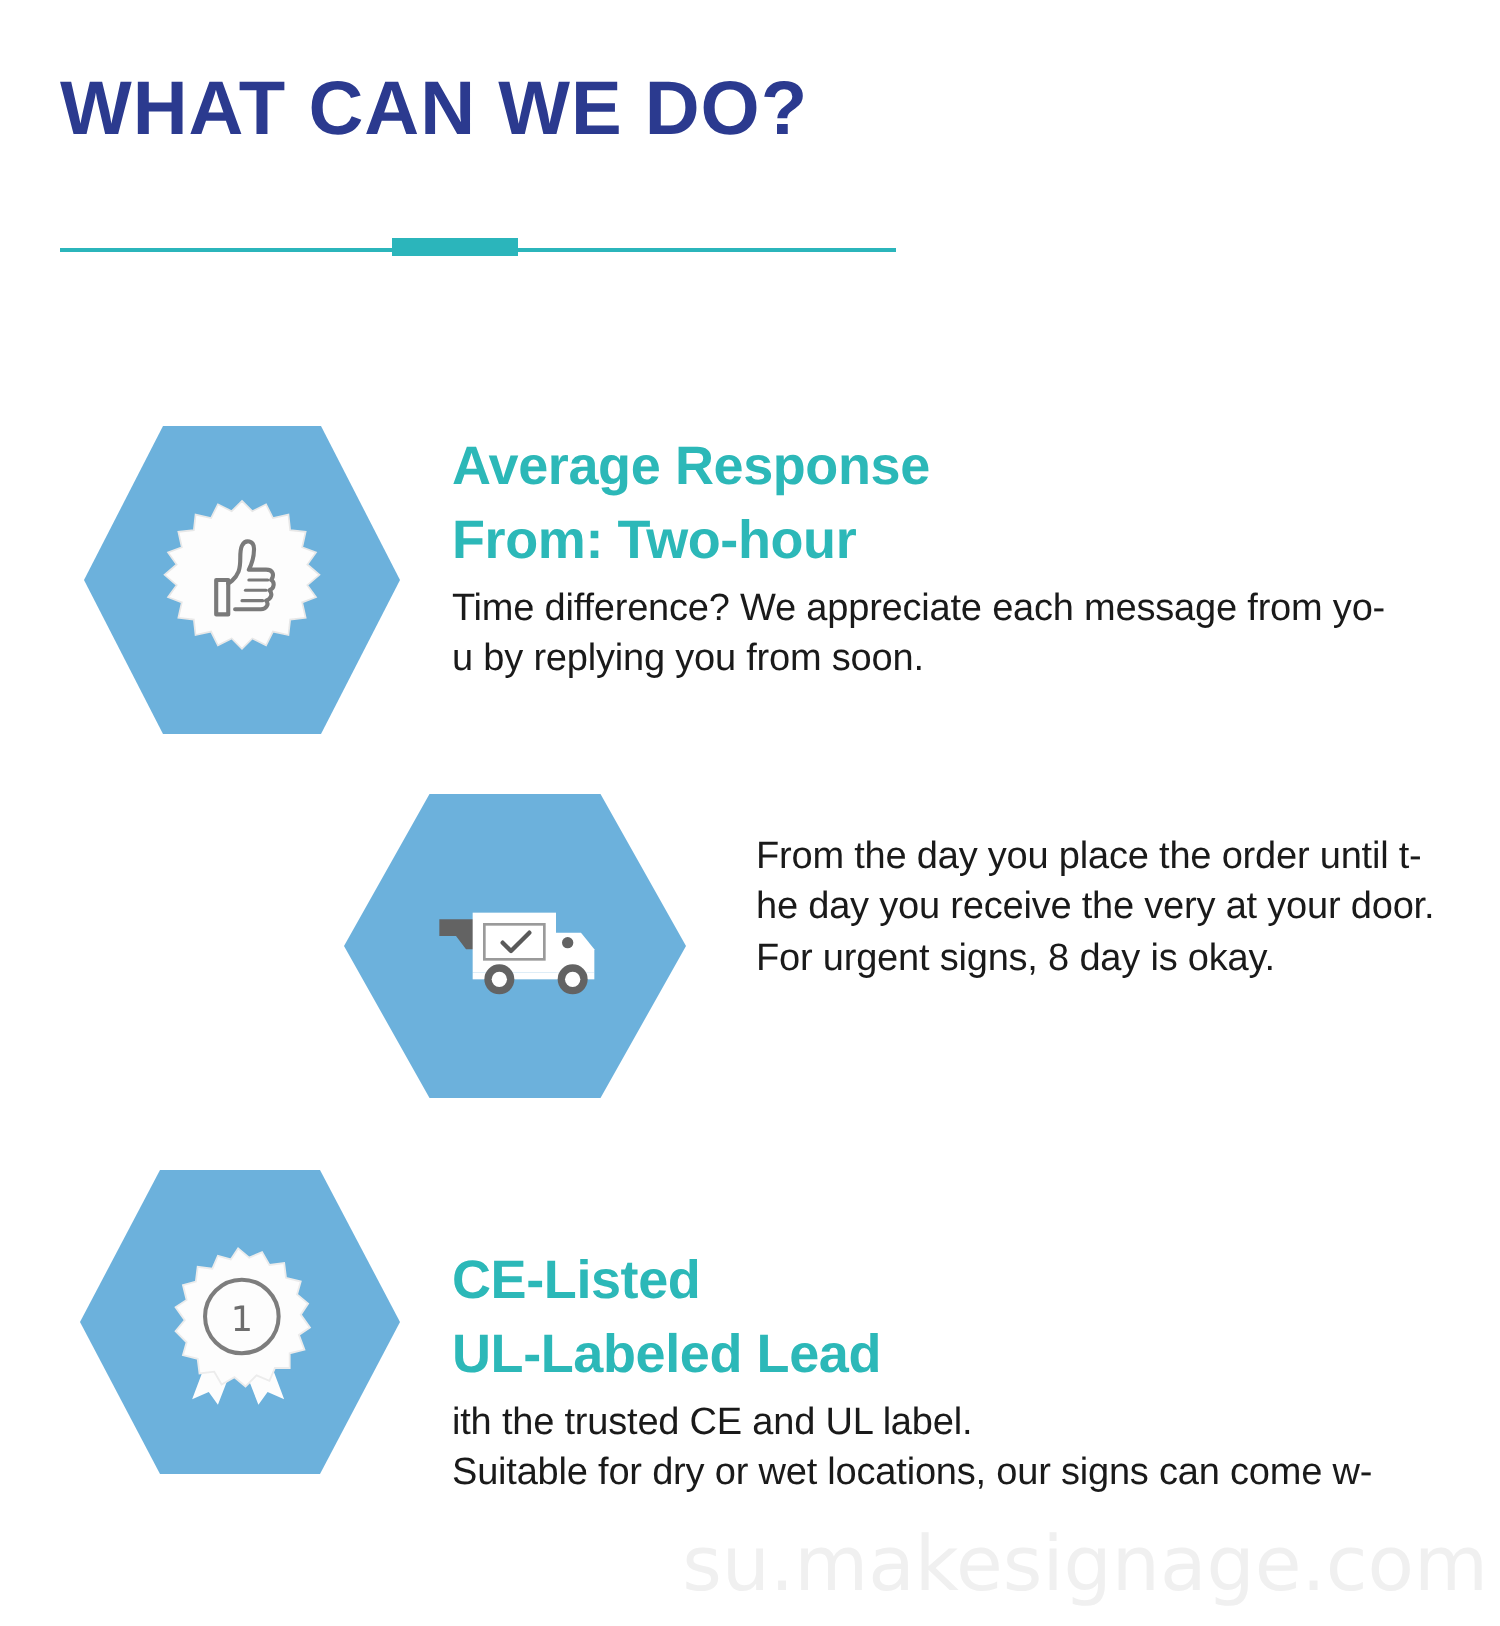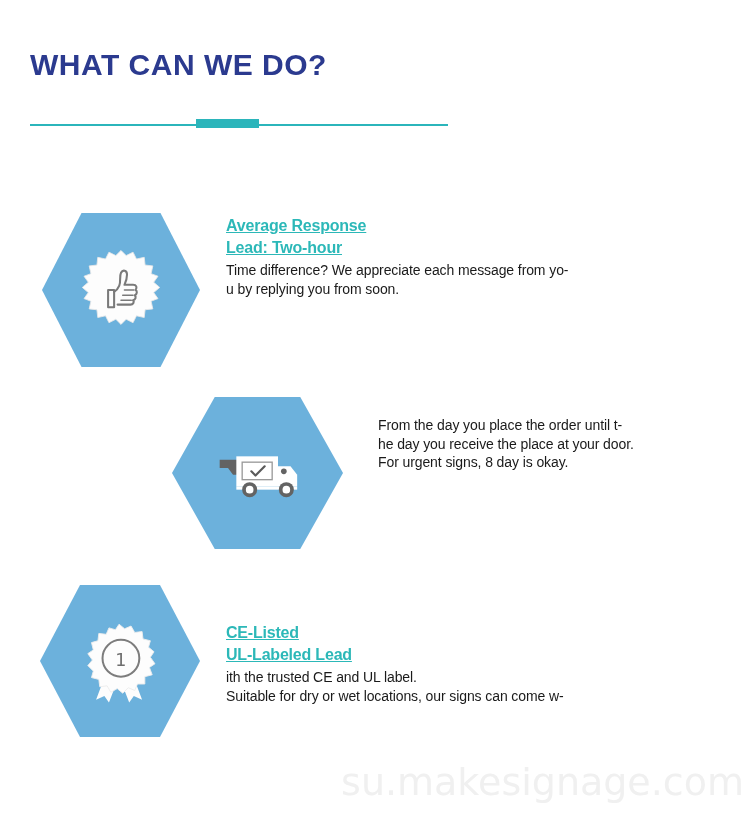--- a/index.html
+++ b/index.html
@@ -16,22 +16,22 @@
     position: relative;
     width: 750px;
     height: 813px;
     background: #ffffff;
   }
 
   
   .page-title {
     position: absolute;
     left: 30px;
-    top: 48px;
-    font-size: 30px;
+    top: 35px;
+    font-size: 38px;
     font-weight: bold;
     letter-spacing: 0.5px;
     color: #2b3a8f;
     white-space: nowrap;
     line-height: 1.1;
   }
 
   .divider {
     position: absolute;
     left: 30px;
@@ -69,30 +69,29 @@
     display: flex;
     align-items: center;
     justify-content: center;
   }
 
   .text-block { position: absolute; }
 
   .feature-heading {
     color: #2cb8b8;
     font-weight: bold;
-    font-size: 16px;
+    font-size: 27px;
     line-height: 1.38;
     letter-spacing: -0.2px;
     white-space: nowrap;
-    text-decoration: underline;
   }
 
   .feature-body {
     color: #1a1a1a;
-    font-size: 14px;
+    font-size: 19px;
     line-height: 1.33;
     letter-spacing: -0.1px;
     margin-top: 2px;
   }
 
   .feature-body span { display: block; white-space: nowrap; }
 
   
   #feature-1 .hexagon { left: 42px;  top: 213px; width: 158px; height: 154px; }
   #feature-1 .text-block { left: 226px; top: 215px; }
@@ -161,21 +160,21 @@
               <path d="M50 62 L62 62" stroke-width="1.8"></path>
             </g>
           </g>
         </svg>
       </div>
     </div>
 
     <div class="text-block">
       <div class="feature-heading">
         <div>Average Response</div>
-        <div>Lead: Two-hour</div>
+        <div>From: Two-hour</div>
       </div>
       <div class="feature-body">
         <span>Time difference? We appreciate each message from yo-</span>
         <span>u by replying you from soon.</span>
       </div>
     </div>
   </div>
 
   <div class="feature" id="feature-2">
 
@@ -201,21 +200,21 @@
           <circle cx="94" cy="70" r="4.6" fill="#ffffff"></circle>
         </svg>
       </div>
     </div>
 
     <div class="text-block">
       <div class="feature-heading">
       </div>
       <div class="feature-body">
         <span>From the day you place the order until t-</span>
-        <span>he day you receive the place at your door.</span>
+        <span>he day you receive the very at your door.</span>
         <span>For urgent signs, 8 day is okay.</span>
       </div>
     </div>
   </div>
 
   <div class="feature" id="feature-3">
 
     <div class="hexagon">
       <div class="hex-icon">
         <svg width="92" height="92" viewBox="0 0 100 100">

